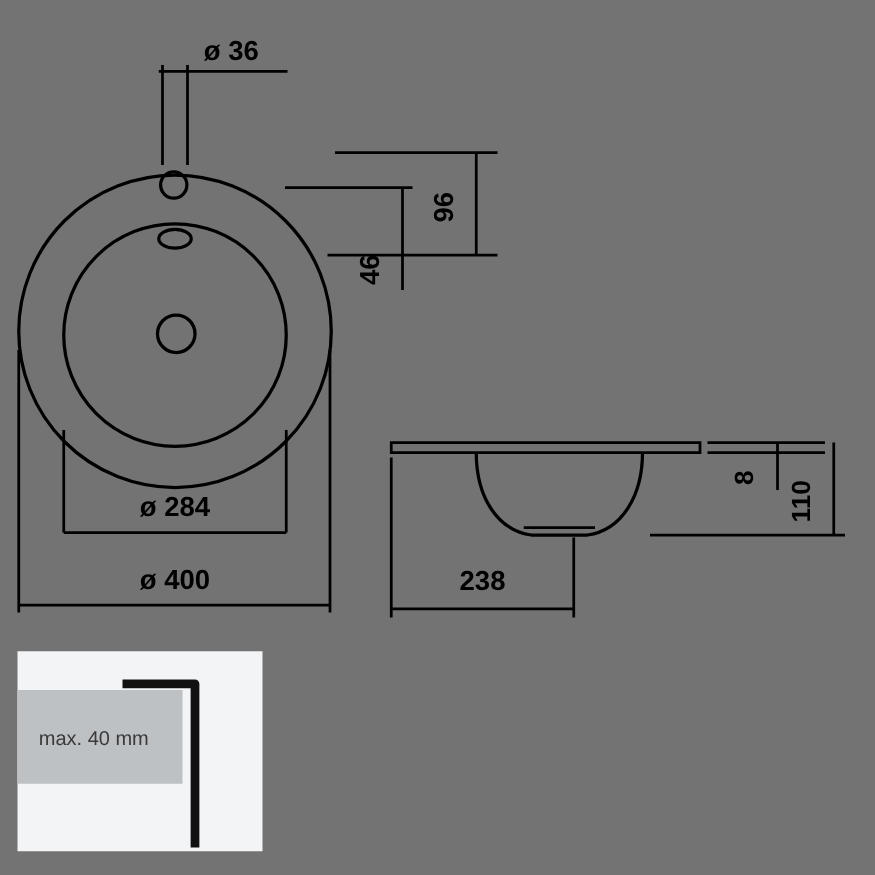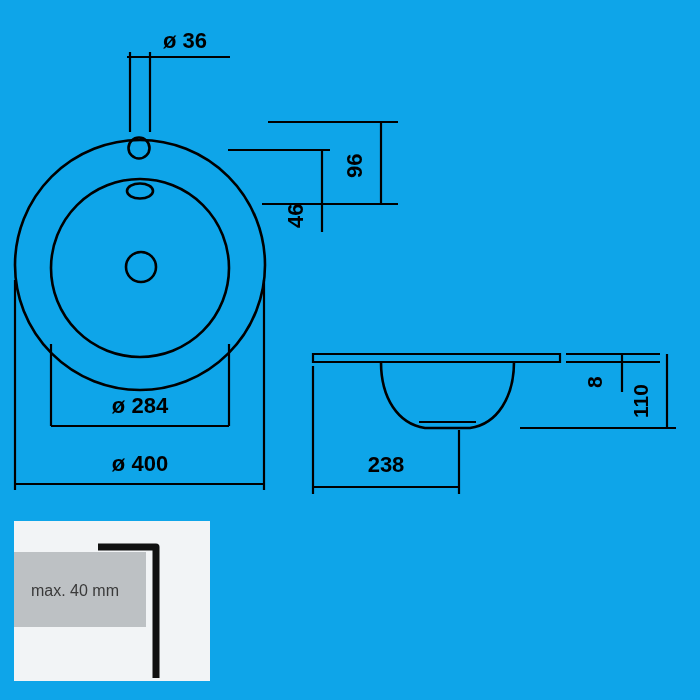--- a/index.html
+++ b/index.html
@@ -10,21 +10,21 @@
   body {
     width: 700px;
     height: 700px;
     font-family: "Liberation Sans", sans-serif;
     overflow: hidden;
   }
   #drawing-root {
     position: relative;
     width: 700px;
     height: 700px;
-    background: #0ea5e9;
+    background: #737373;
   }
   svg.sheet {
     position: absolute;
     left: 0;
     top: 0;
     width: 700px;
     height: 700px;
     display: block;
   }
   .dim-text {

